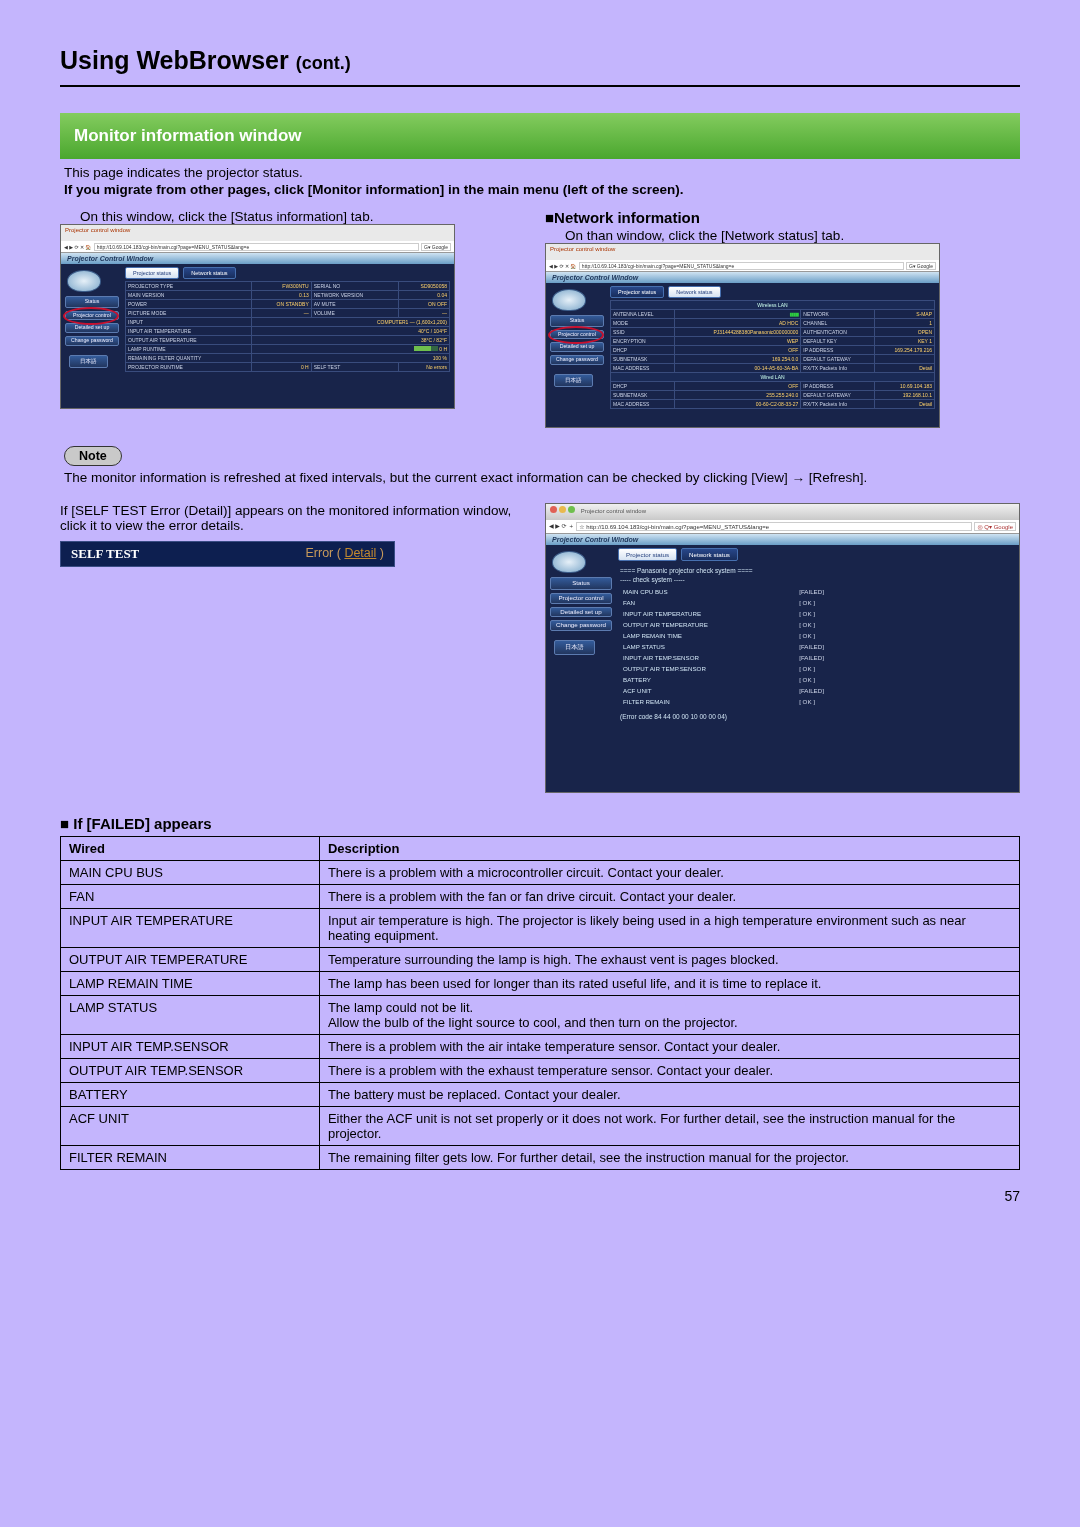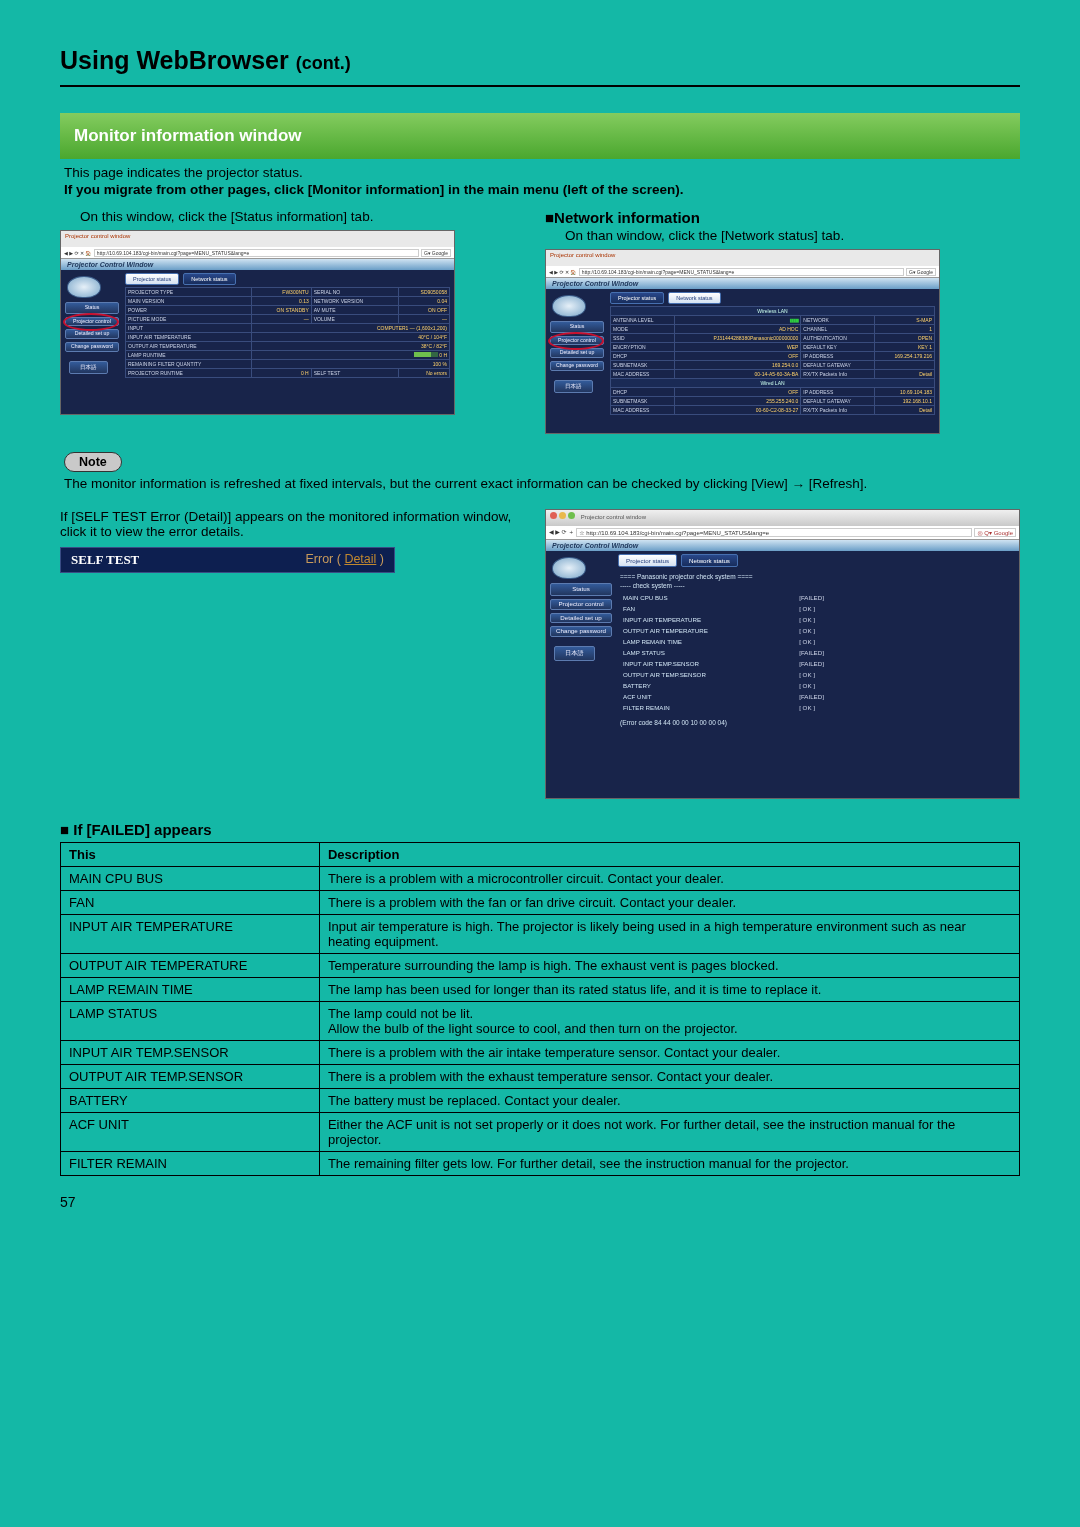--- a/index.html
+++ b/index.html
@@ -1,27 +1,27 @@
 <!DOCTYPE html>
 <html><head>
 <meta charset="utf-8">
 <style>
   * { box-sizing: border-box; margin: 0; padding: 0; }
   body { width: 1080px; margin: 0 auto; font-family: Arial, Helvetica, sans-serif; color: #000; background: #fff; font-size: 13.5px; }
-  .page { background: #14b8a6; min-height: 1527px; padding: 46px 60px 30px 60px; position: relative; }
+  .page { background: #c4b5fd; min-height: 1527px; padding: 46px 60px 30px 60px; position: relative; }
   h1.main { font-size: 25px; font-weight: bold; margin-bottom: 10px; }
   h1.main .cont { font-size: 18px; font-weight: bold; }
   hr.bar { border: none; border-top: 2px solid #000; margin-bottom: 26px; }
   .green-title { background: #4CAF50; background: linear-gradient(#84cc5f,#4aa72e); color: #fff; padding: 13px 14px; font-size: 17px; font-weight: bold; }
   .intro { margin: 6px 0 0 4px; }
   .intro p { margin: 2px 0; }
   .two-col { display: flex; gap: 10px; margin-top: 12px; }
   .col { flex: 1; }
   .sub-h { font-size: 15px; font-weight: bold; margin-bottom: 2px; }
-  .sub-d { margin-left: 20px; margin-bottom: 6px; }
+  .sub-d { margin-left: 20px; }
   .mini-window { border: 1px solid #666; background: #18244a; color: #fff; font-size: 6px; width: 395px; height: 185px; position: relative; overflow: hidden; }
   .mini-window .top { background: #e9e9e9; height: 16px; color:#aa3300; font-size:6px; padding:2px 4px;}
   .mini-window .addr { background:#fff; color:#333; height:12px; display:flex; align-items:center; gap:2px; padding:0 3px; font-size:5px; border-bottom:1px solid #999;}
   .mini-window .pcw { background: linear-gradient(#cfe3f2,#6a9ec7); color:#1d3559; font-style: italic; font-size:7px; padding:2px 6px; font-weight:bold;}
   .mini-window .body { display:flex; }
   .mini-window .side { width:62px; padding:4px; }
   .mini-window .side .logo { width: 34px; height: 22px; background: radial-gradient(#e6f0f8,#7aa6c9); border-radius: 50% 50% 45% 45%; margin: 2px 0 4px 2px; border:1px solid #3c5d8a;}
   .mini-window .side .btn { background: linear-gradient(#335b9a,#22365f); border:1px solid #5c7bb0; border-radius:2px; color:#eef; text-align:center; padding:2px 0; margin-bottom:3px; font-size:5.2px; line-height:1.1;}
   .mini-window .side .btn.two { padding:1px 0;}
   .mini-window .red-oval { position: absolute; border: 2px solid #c8102e; border-radius: 50%; }
@@ -49,21 +49,21 @@
   .selftest-left { flex:1; }
   .selftest-bar { width: 335px; background:#0d1f50; border:1px solid #394c84; color:#fff; display:flex; margin-top:8px;}
   .selftest-bar .lbl { padding:4px 10px; font-weight:bold; font-size:13px; font-family: Georgia, serif;}
   .selftest-bar .err { color:#c89a5b; margin-left:auto; padding:4px 10px; font-size:12.5px;}
   .selftest-bar .err .det { color:#c0882f; text-decoration: underline;}
 
   .failed-h { font-size:15px; font-weight:bold; margin: 22px 0 4px 0; }
   table.failed { width:100%; border-collapse: collapse; font-size:13px;}
   table.failed th, table.failed td { border:1px solid #000; padding:4px 8px; text-align:left; vertical-align: top;}
   table.failed th { font-weight:bold; }
-  .page-num { text-align:left; margin-top:18px; font-size:14px;}
+  .page-num { text-align:right; margin-top:18px; font-size:14px;}
   .ok { color:#8fc26b;}
   .fail { color:#b45a2a;}
   .sig { color:#2ecc40; letter-spacing:-1px;}
   .mac-btns { display:inline-flex; gap:2px; margin-right:4px;}
   .mac-btns span{ width:7px;height:7px;border-radius:50%; display:inline-block;}
   .mac-r{background:#e06055;} .mac-y{background:#e9b94d;} .mac-g{background:#6fbf4d;}
   .bar-green { display:inline-block; width:24px; height:5px; background:linear-gradient(90deg,#6fbf4d 70%,#364 70%);}
 </style>
 </head>
 <body>
@@ -379,21 +379,21 @@
             </div>
           </div>
         </div>
       </div>
     </div>
 
     <div class="failed-h">■ If [FAILED] appears</div>
     <table class="failed">
       <thead>
         <tr>
-          <th style="width:27%;">This</th>
+          <th style="width:27%;">Wired</th>
           <th>Description</th>
         </tr>
       </thead>
       <tbody id="failed-rows">
           <tr>
             <td>MAIN CPU BUS</td>
             <td>There is a problem with a microcontroller circuit. Contact your dealer.</td>
           </tr>
           <tr>
             <td>FAN</td>
@@ -402,21 +402,21 @@
           <tr>
             <td>INPUT AIR TEMPERATURE</td>
             <td>Input air temperature is high. The projector is likely being used in a high temperature environment such as near heating equipment.</td>
           </tr>
           <tr>
             <td>OUTPUT AIR TEMPERATURE</td>
             <td>Temperature surrounding the lamp is high. The exhaust vent is pages blocked.</td>
           </tr>
           <tr>
             <td>LAMP REMAIN TIME</td>
-            <td>The lamp has been used for longer than its rated status life, and it is time to replace it.</td>
+            <td>The lamp has been used for longer than its rated useful life, and it is time to replace it.</td>
           </tr>
           <tr>
             <td>LAMP STATUS</td>
             <td>The lamp could not be lit.<br>Allow the bulb of the light source to cool, and then turn on the projector.</td>
           </tr>
           <tr>
             <td>INPUT AIR TEMP.SENSOR</td>
             <td>There is a problem with the air intake temperature sensor. Contact your dealer.</td>
           </tr>
           <tr>

